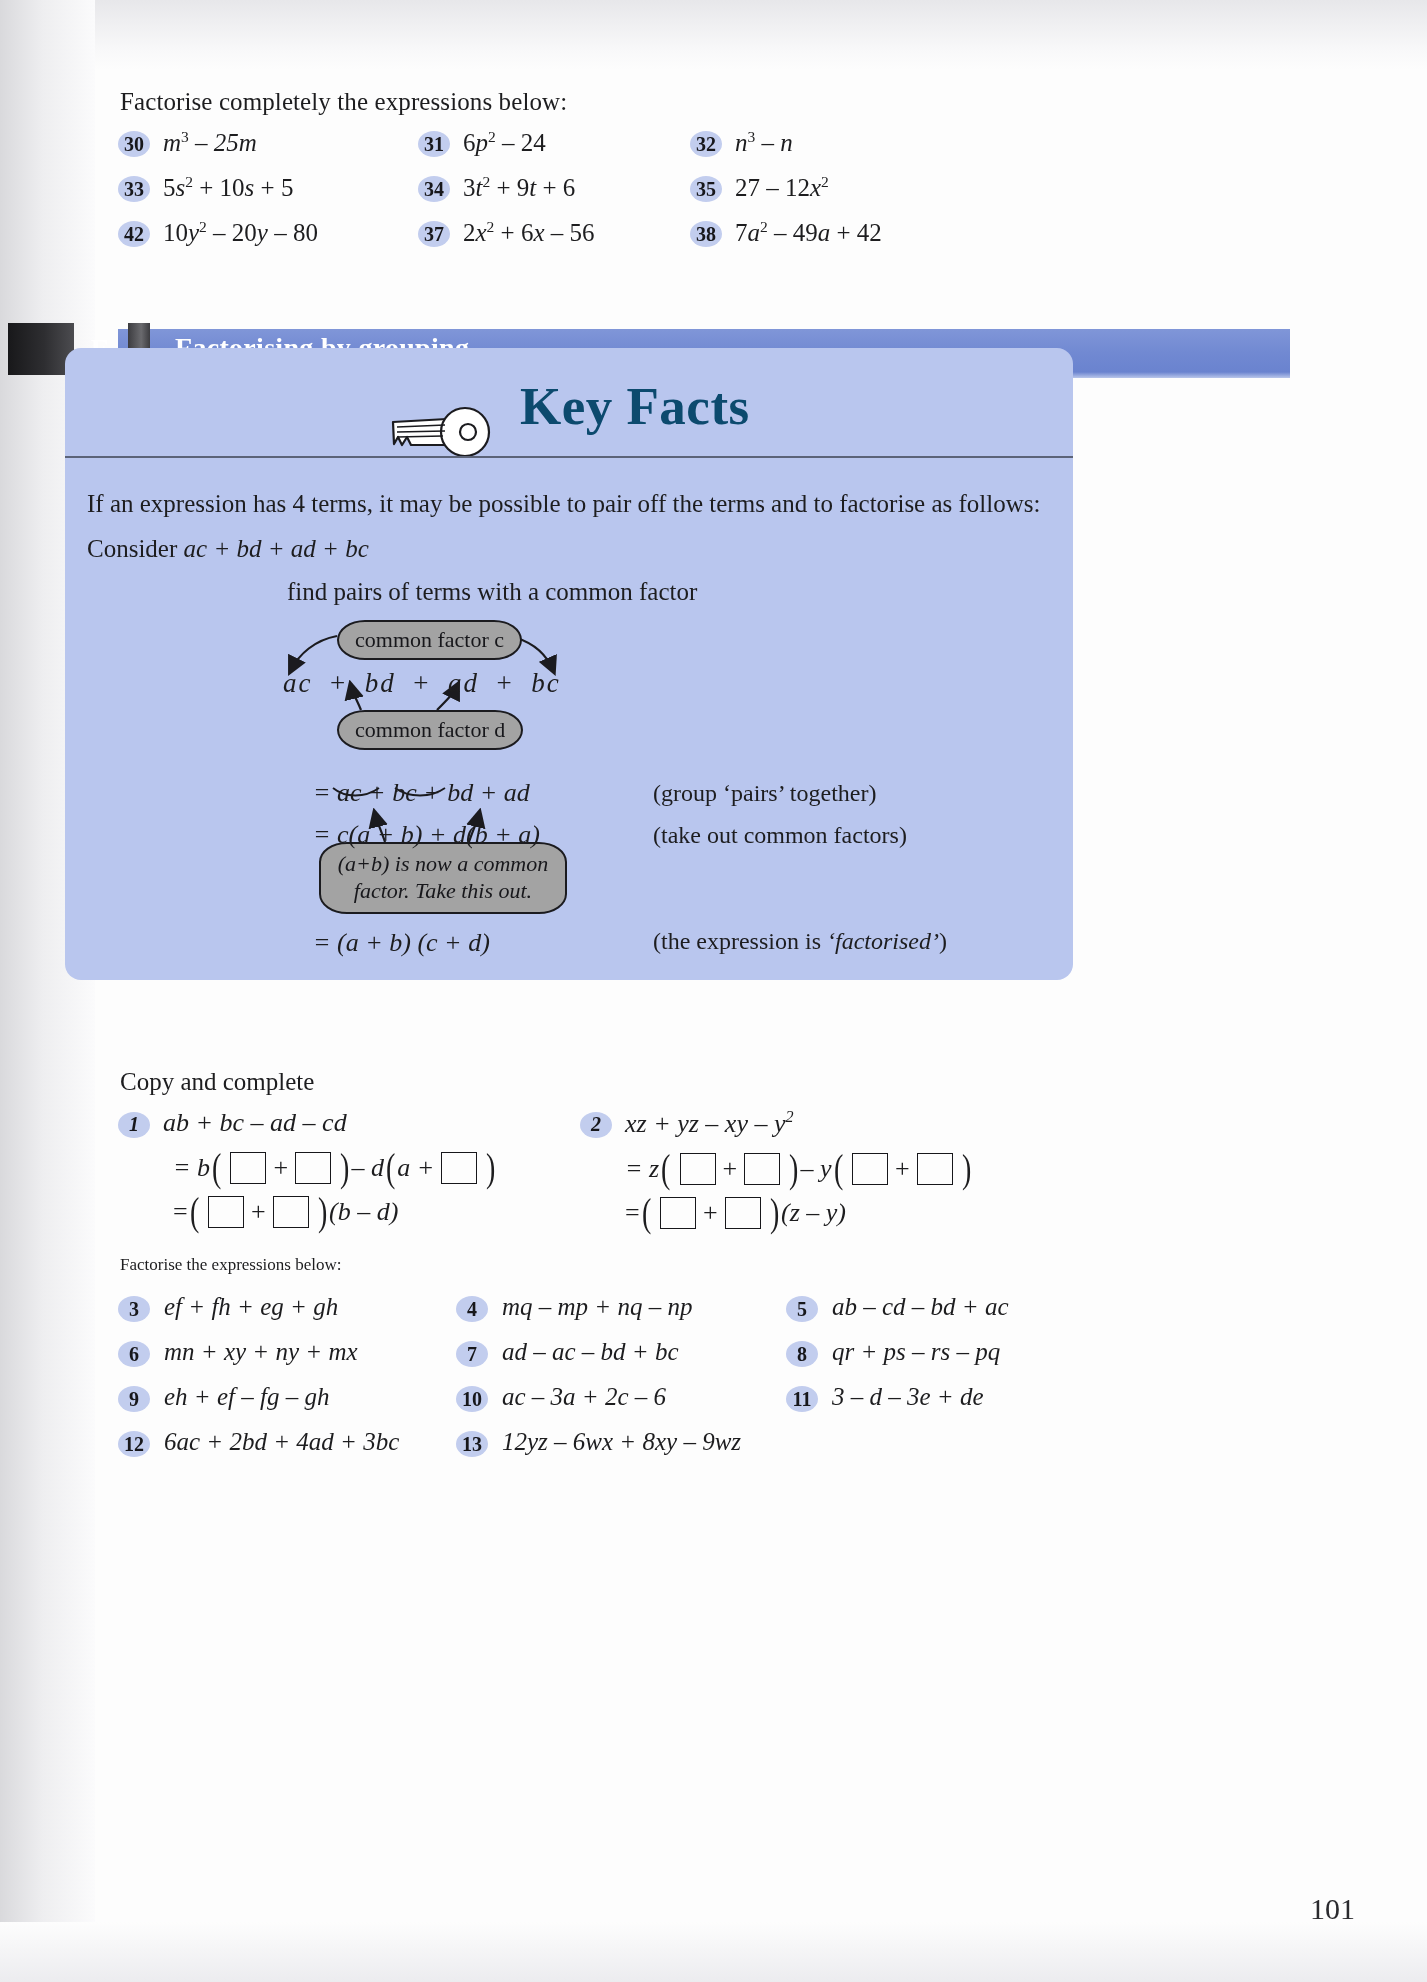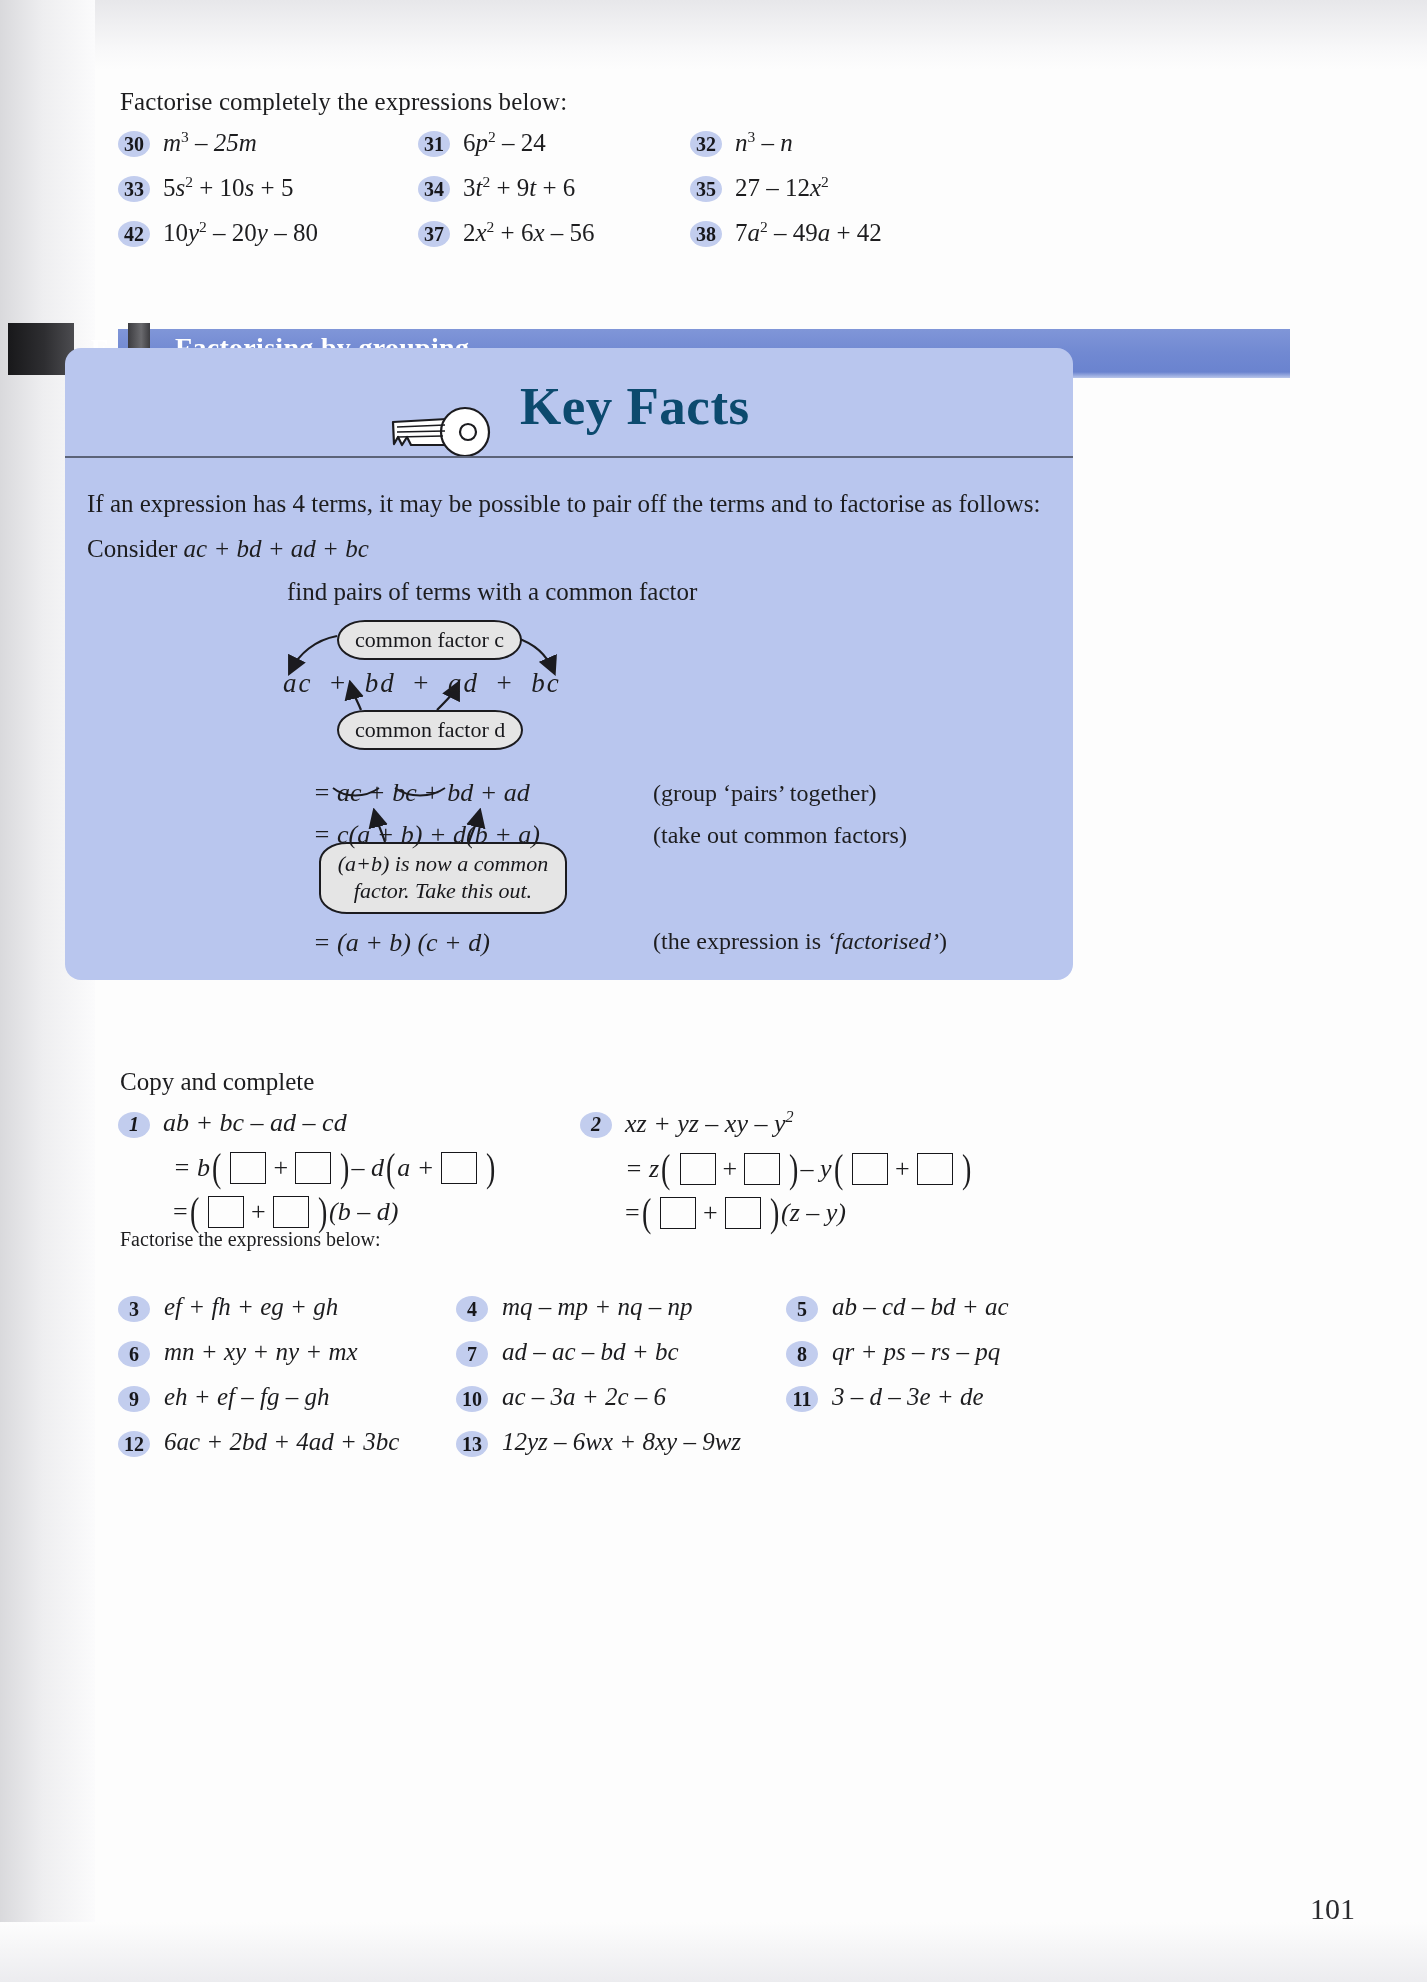--- a/index.html
+++ b/index.html
@@ -67,21 +67,21 @@
   .kf-p1{position:absolute;left:22px;top:142px;font-size:25px;}
   .kf-p2{position:absolute;left:22px;top:187px;font-size:25px;}
   .kf-p2 .it{font-style:italic;}
   .kf-p3{position:absolute;left:222px;top:230px;font-size:25px;}
 
   .expr-row{position:absolute;left:218px;top:320px;font-size:27px;font-style:italic;
      letter-spacing:2px;}
   .expr-row .op{font-style:normal;}
 
   .bubble{
-    position:absolute;background:#e5e5e5;border:2.2px solid #1b1b1f;
+    position:absolute;background:#a3a3a3;border:2.2px solid #1b1b1f;
     font-size:22px;color:#17171b;padding:5px 16px;
     display:flex;align-items:center;justify-content:center;text-align:center;
   }
   .bubble.wav{border-radius:28px/20px;}
   .bub-c{left:272px;top:272px;}
   .bub-d{left:272px;top:362px;}
   .bub-e{left:254px;top:494px;width:216px;font-style:italic;line-height:1.22;
      padding:7px 14px;}
 
   .step{position:absolute;font-size:26px;font-style:italic;}
@@ -101,21 +101,21 @@
   
   .bp{position:absolute;}
   .bp .line{display:flex;align-items:center;font-size:26px;font-style:italic;
      white-space:nowrap;}
   .bp .line .op{font-style:normal;}
   .blank{display:inline-block;width:34px;height:30px;border:1.8px solid #17171b;
      margin:0 7px;vertical-align:middle;background:transparent;}
   .paren{font-style:normal;font-size:40px;line-height:0;transform:scaleX(.7);
      display:inline-block;}
 
-  .fac-lead{position:absolute;left:120px;top:1228px;font-size:20px;}
+  .fac-lead{position:absolute;left:120px;top:1255px;font-size:17px;}
 
   .fgrid{position:absolute;left:118px;top:1293px;width:1000px;}
   .frow{display:flex;height:45px;align-items:flex-start;}
   .fcell{display:flex;align-items:flex-start;gap:14px;}
   .fcell.a{width:338px;}
   .fcell.b{width:330px;}
   .fcell.c{width:330px;}
   .fexp{font-size:25px;font-style:italic;white-space:nowrap;}
 
   .pageno{position:absolute;right:72px;bottom:56px;font-size:30px;color:#2a2a2e;}

